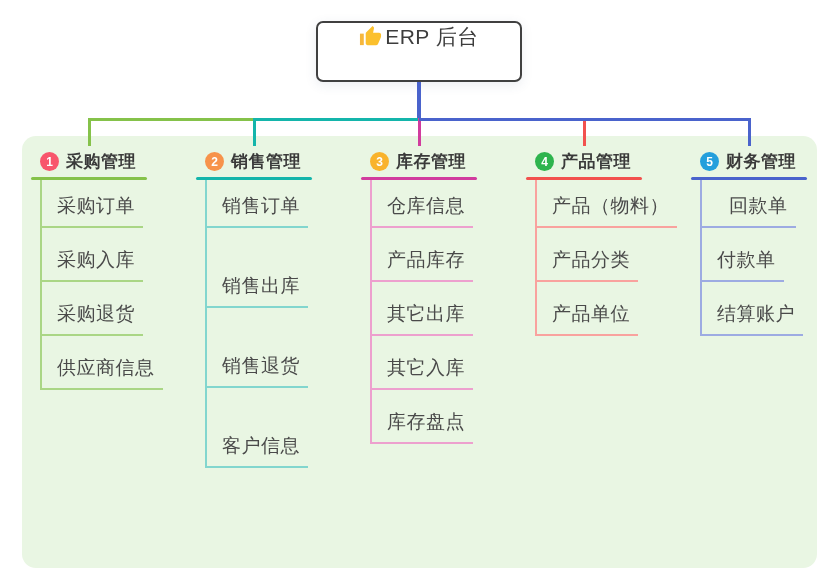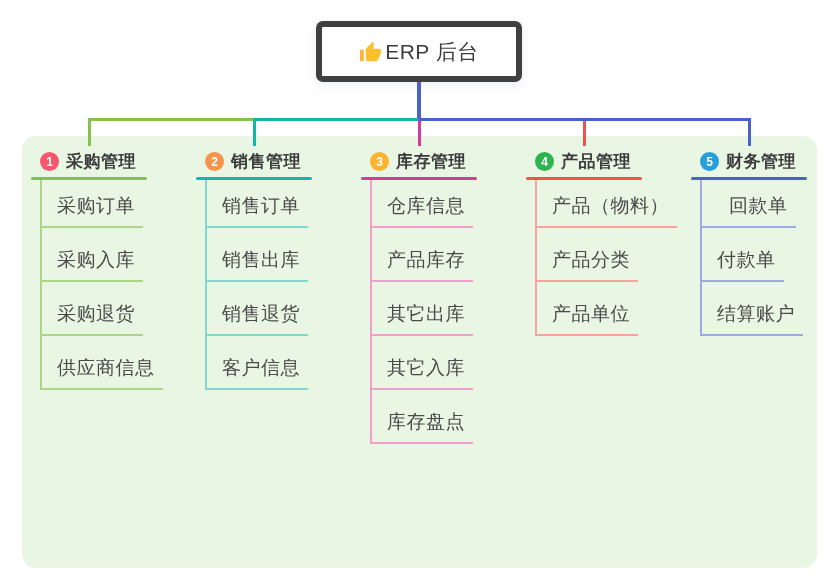--- a/index.html
+++ b/index.html
@@ -11,24 +11,24 @@
     position:relative;
     width:839px;height:588px;
     background:#ffffff;
     overflow:hidden;
   }
   
   .root-node{
     position:absolute;
     left:316px;top:21px;width:206px;height:61px;
     background:#ffffff;
-    border:6px solid #404040;
+    border:2px solid #404040;
     border-radius:7px;
     box-shadow:0 3px 12px rgba(60,80,120,.10);
-    display:flex;align-items:center;justify-content:center;gap:3px;
+    display:flex;align-items:flex-start;justify-content:center;gap:3px;
     box-sizing:border-box;
   }
   .root-node .thumb{width:23px;height:23px;flex:0 0 auto;margin-top:2px;}
   .root-label{
     font-size:21px;font-weight:500;color:#3d3d3d;letter-spacing:.5px;
   }
   .root-connector{position:absolute;left:417px;top:82px;width:4px;height:36px;}
   
   .branch-panel{
     position:absolute;
@@ -125,21 +125,21 @@
           </div>
         </div>
   </div>
 
   <div class="branch" style="left: 196px;">
     <div class="branch-header">
       <span class="badge" style="background: rgb(247, 147, 75);">2</span>
       <span class="branch-title">销售管理</span>
     </div>
     <div class="branch-underline" style="background: rgb(20, 181, 171);"></div>
-    <div class="children" style="border-left-color: rgb(130, 214, 206);">
+    <div class="children" style="border-left-color: rgb(130, 214, 206); gap: 26px;">
           <div class="child" style="border-bottom-color: rgb(130, 214, 206);">
             <span class="child-label">销售订单</span>
           </div>
           <div class="child" style="border-bottom-color: rgb(130, 214, 206);">
             <span class="child-label">销售出库</span>
           </div>
           <div class="child" style="border-bottom-color: rgb(130, 214, 206);">
             <span class="child-label">销售退货</span>
           </div>
           <div class="child" style="border-bottom-color: rgb(130, 214, 206);">

